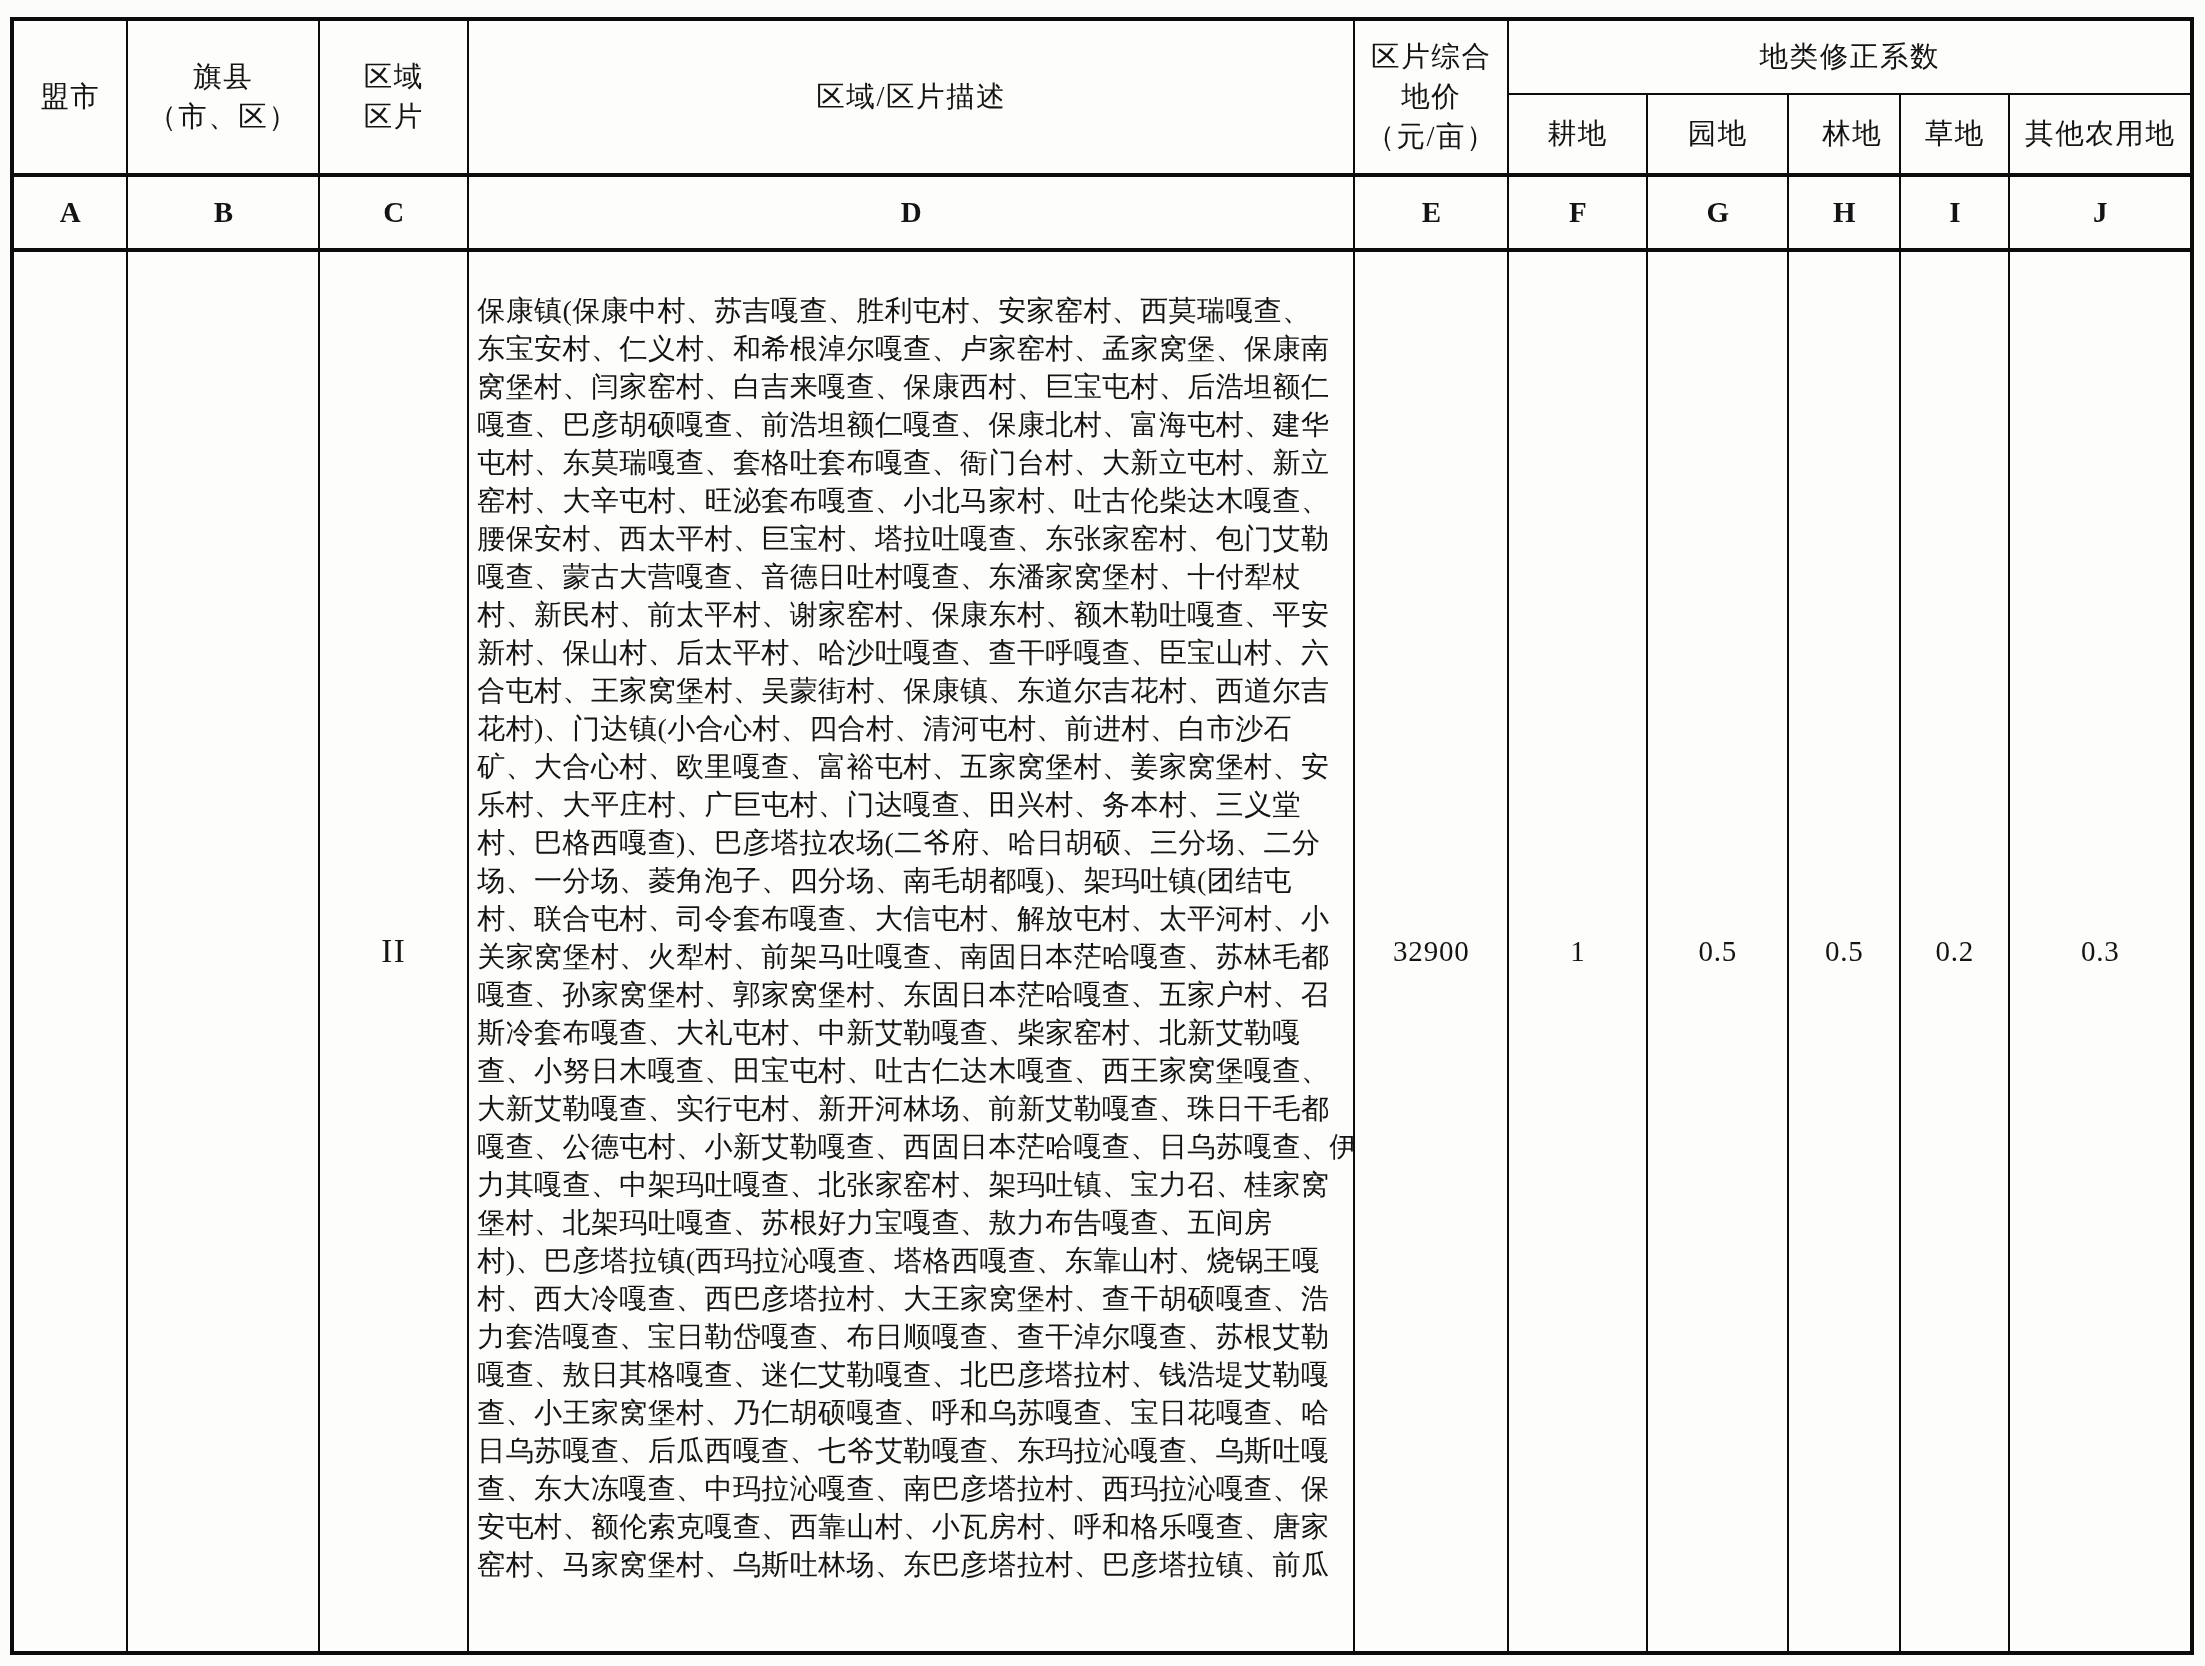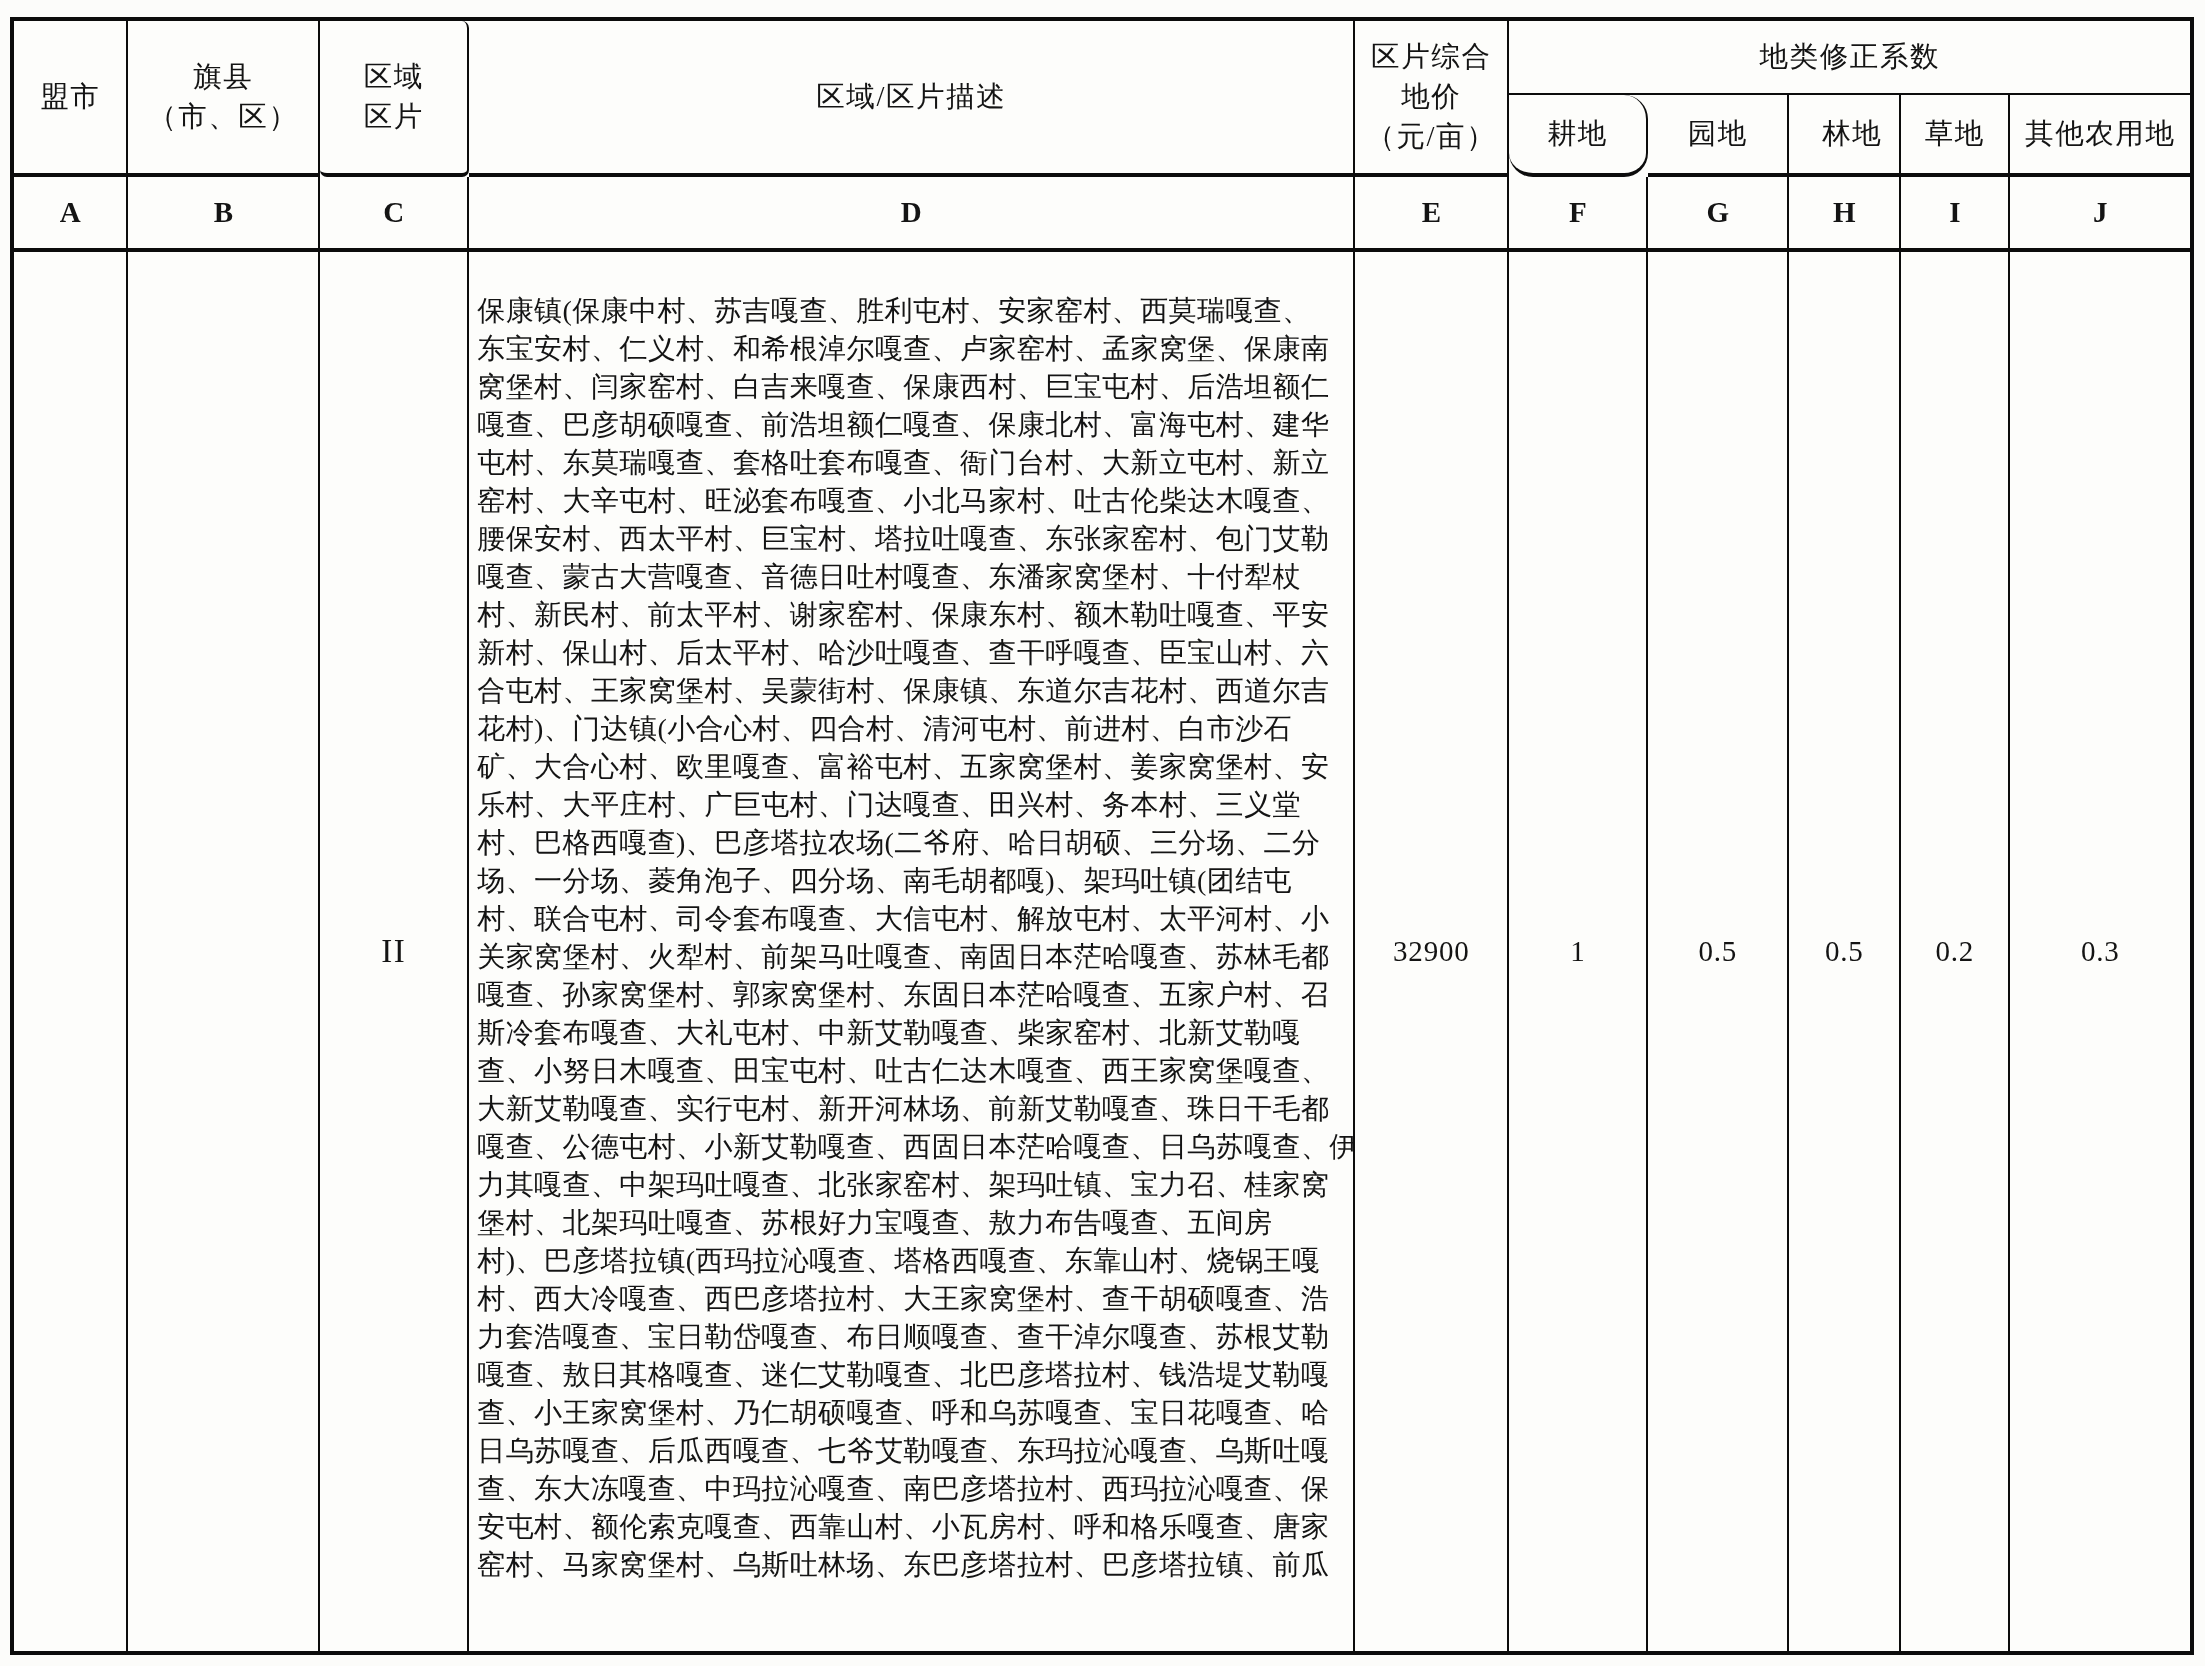--- a/index.html
+++ b/index.html
@@ -53,38 +53,38 @@
 <div class="page">
   <div class="table">
 
     <div class="cell hdr bb-mid" style="grid-column:1;grid-row:1/3;">
       <div>盟市</div>
     </div>
     <div class="cell hdr bb-mid" style="grid-column:2;grid-row:1/3;">
       <div>旗县</div>
       <div>（市、区）</div>
     </div>
-    <div class="cell hdr bb-mid" style="grid-column:3;grid-row:1/3;border-radius:7px;">
+    <div class="cell hdr bb-mid" style="grid-column:3;grid-row:1/3;">
       <div>区域</div>
       <div>区片</div>
     </div>
     <div class="cell hdr bb-mid" style="grid-column:4;grid-row:1/3;">
       <div>区域/区片描述</div>
     </div>
     <div class="cell hdr bb-mid" style="grid-column:5;grid-row:1/3;">
       <div>区片综合</div>
       <div>地价</div>
       <div>（元/亩）</div>
     </div>
 
     <div class="cell hdr last" style="grid-column:6/11;grid-row:1;">
       <div>地类修正系数</div>
     </div>
 
-    <div class="cell hdr bb-mid" style="grid-column:6;grid-row:2;border-radius:24px;">
+    <div class="cell hdr bb-mid" style="grid-column:6;grid-row:2;">
       <div>耕地</div>
     </div>
     <div class="cell hdr bb-mid" style="grid-column:7;grid-row:2;">
       <div>园地</div>
     </div>
     <div class="cell hdr bb-mid" style="grid-column:8;grid-row:2;padding-left:16px;">
       <div>林地</div>
     </div>
     <div class="cell hdr bb-mid" style="grid-column:9;grid-row:2;">
       <div>草地</div>

